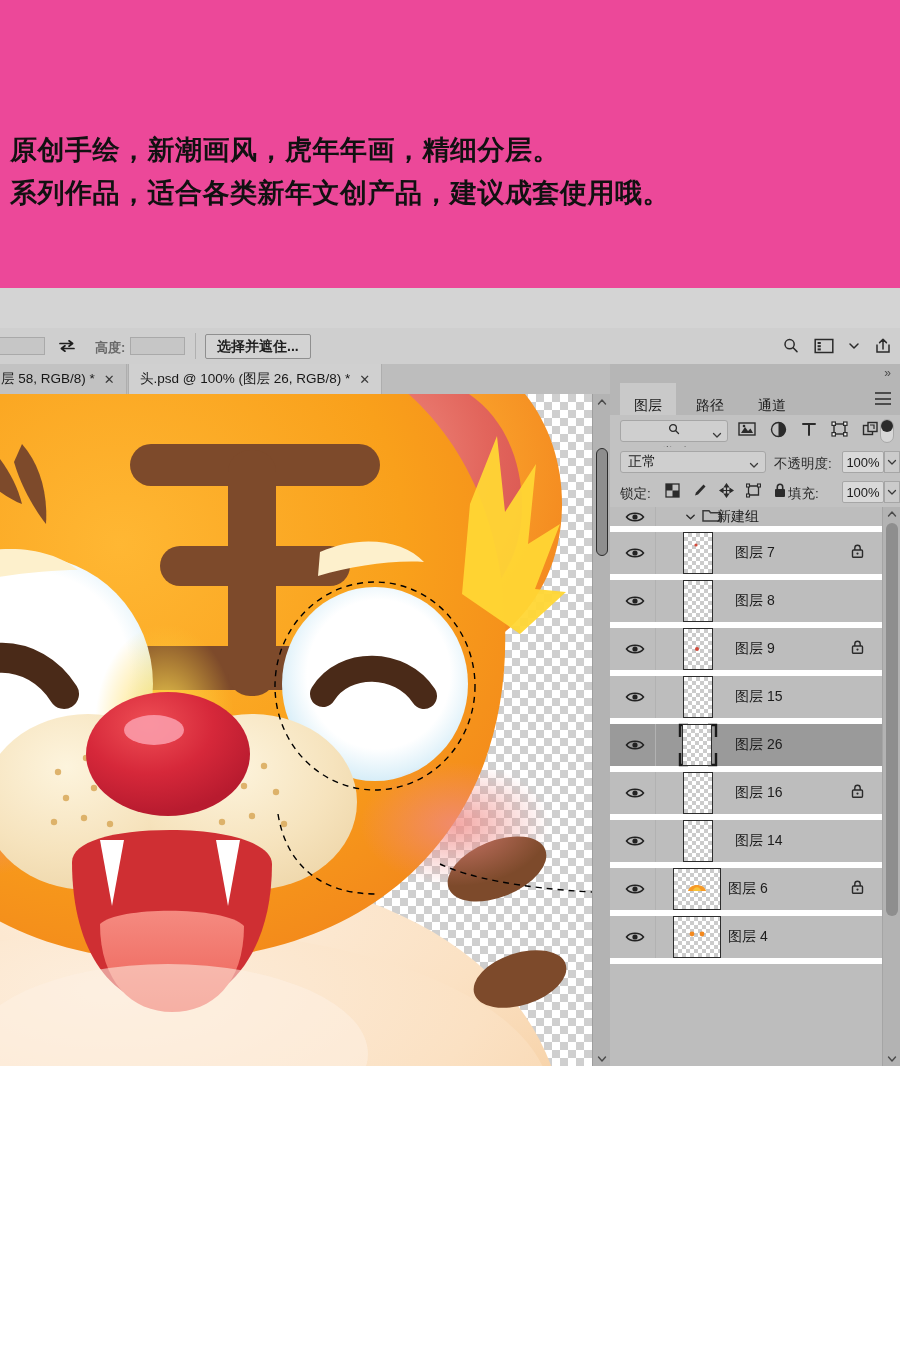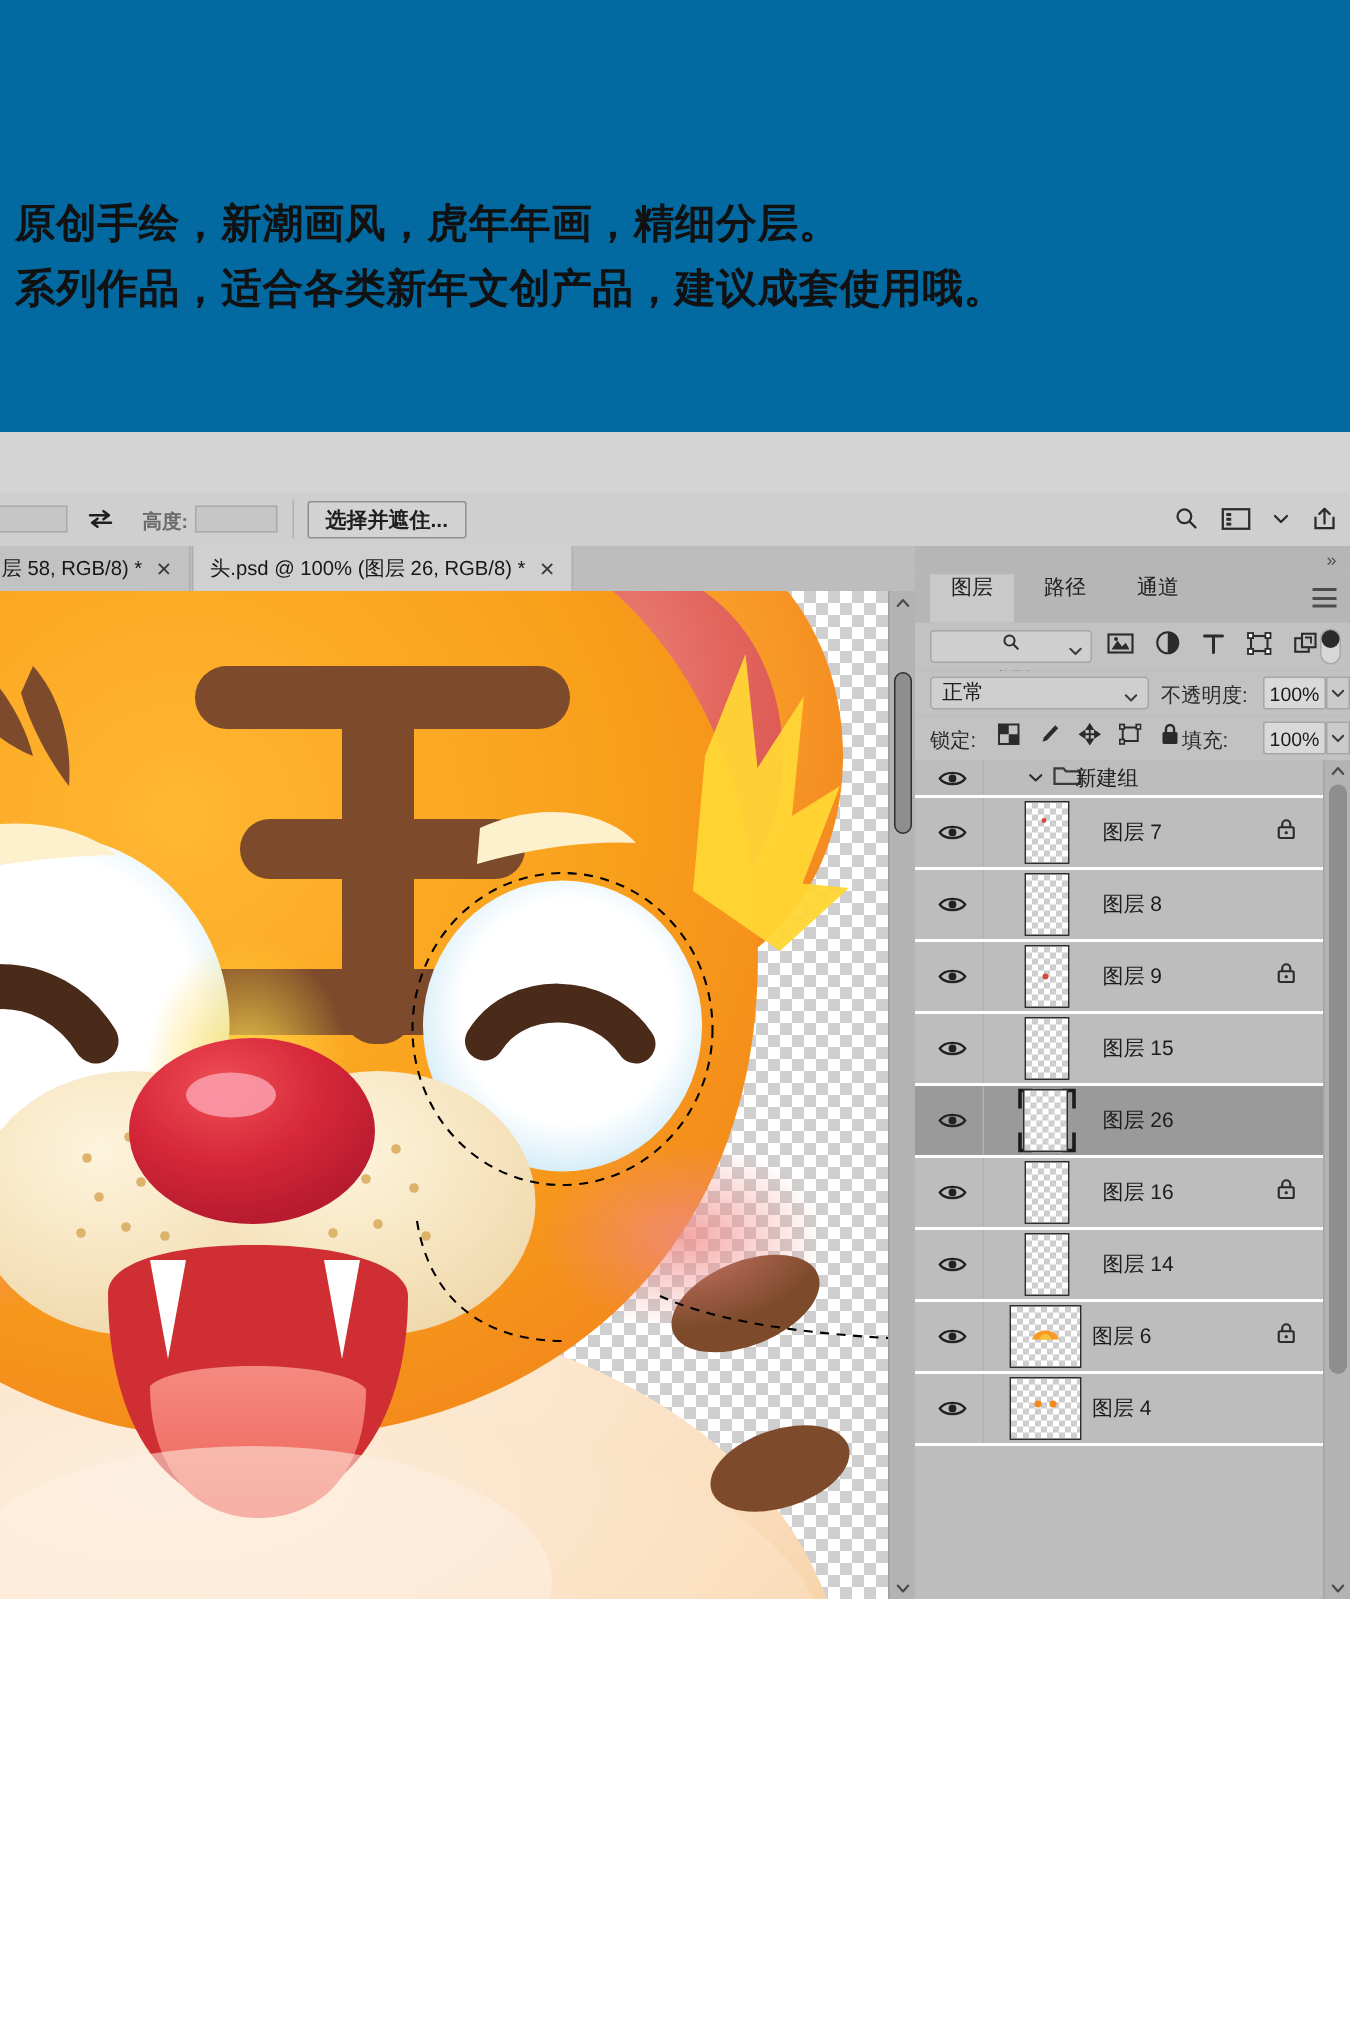--- a/index.html
+++ b/index.html
@@ -1,21 +1,21 @@
 <!DOCTYPE html>
 <html><head>
 <meta charset="utf-8">
 <style>
   html,body{margin:0;padding:0;}
   body{
     width:900px;height:1350px;background:#ffffff;overflow:hidden;
     font-family:"Liberation Sans","DejaVu Sans",sans-serif;
     -webkit-font-smoothing:antialiased;
   }
-  .page{position:relative;width:900px;height:1050px;background:#0369a1;}
+  .page{position:relative;width:900px;height:1050px;background:#ec4899;}
 
   
   .promo{position:absolute;left:10px;top:128px;width:880px;}
   .promo div{
     font-family:"DejaVu Sans","Liberation Sans",sans-serif;
     font-size:27px;font-weight:700;color:#111;letter-spacing:.5px;
     line-height:43px;white-space:nowrap;
   }
 
   
@@ -64,21 +64,21 @@
   .cscroll{position:absolute;left:592px;top:0;width:18px;height:672px;background:#b3b3b3;border-left:1px solid #9e9e9e;}
   .cscroll .arrowT{position:absolute;left:0;top:0;width:18px;height:15px;display:flex;align-items:center;justify-content:center;}
   .cscroll .arrowB{position:absolute;left:0;bottom:0;width:18px;height:15px;display:flex;align-items:center;justify-content:center;}
   .cscroll .thumb{position:absolute;left:3px;top:108px;width:12px;height:108px;background:#8e8e8e;border-radius:6px;}
 
   
   .dock{position:absolute;left:610px;top:76px;width:290px;height:702px;background:#c2c2c2;}
   .dockbar{position:absolute;left:0;top:0;width:290px;height:19px;background:#b6b6b6;}
   .dockbar .chev{position:absolute;right:10px;top:2px;font-size:12px;color:#4a4a4a;letter-spacing:-1px;}
   .paneltabs{position:absolute;left:0;top:19px;width:290px;height:32px;background:#b6b6b6;border-bottom:1px solid #a8a8a8;}
-  .ptab{position:absolute;top:0;height:32px;padding:0 14px;display:flex;align-items:flex-start;font-size:14px;color:#202020;box-sizing:border-box;}
+  .ptab{position:absolute;top:0;height:32px;padding:0 14px;display:flex;align-items:flex-end;font-size:14px;color:#202020;box-sizing:border-box;}
   .ptab.on{background:#c9c9c9;}
   .pmenu{position:absolute;right:9px;top:9px;width:16px;height:13px;display:flex;flex-direction:column;justify-content:space-between;}
   .pmenu i{display:block;height:2px;background:#4c4c4c;}
 
   .filterrow{position:absolute;left:0;top:51px;width:290px;height:32px;background:#c2c2c2;border-bottom:1px solid #b0b0b0;}
   .typesel{position:absolute;left:10px;top:5px;width:108px;height:22px;background:#cfcfcf;border:1px solid #a6a6a6;border-radius:3px;box-sizing:border-box;
            display:flex;align-items:center;gap:5px;padding:0 6px;flex-direction:column;}
   .typesel .lbl{font-size:13px;color:#1e1e1e;}
   .typesel .cv{position:absolute;right:5px;top:4px;}
   .ficons{position:absolute;left:128px;top:0;height:32px;display:flex;align-items:center;gap:14px;}
@@ -99,21 +99,21 @@
   .lock-label{position:absolute;left:10px;top:8px;font-size:13.5px;color:#2a2a2a;}
   .lockicons{position:absolute;left:55px;top:0;height:30px;display:flex;align-items:center;gap:12px;}
   .fill-label{position:absolute;left:178px;top:8px;font-size:13.5px;color:#2a2a2a;}
   .fill-val{position:absolute;left:232px;top:4px;width:42px;height:22px;background:#d9d9d9;border:1px solid #a6a6a6;border-radius:2px;box-sizing:border-box;
             display:flex;align-items:center;justify-content:center;font-size:13px;color:#1a1a1a;}
   .fill-cv{position:absolute;left:274px;top:4px;width:16px;height:22px;background:#cbcbcb;border:1px solid #a6a6a6;
            display:flex;align-items:center;justify-content:center;box-sizing:border-box;}
 
   
   .layerlist{position:absolute;left:0;top:143px;width:272px;height:559px;background:#bdbdbd;overflow:hidden;}
-  .lrow{position:relative;height:48px;border-bottom:2px solid #ffffff;background:#bdbdbd;box-sizing:border-box;}
+  .lrow{position:relative;height:48px;border-bottom:6px solid #ffffff;background:#bdbdbd;box-sizing:border-box;}
   .lrow.group{height:25px;}
   .lrow.sel{background:#9a9a9a;}
   .eye{position:absolute;left:12px;top:50%;transform:translateY(-50%);width:26px;height:20px;display:flex;align-items:center;justify-content:center;}
   .eyecell{position:absolute;left:0;top:0;width:46px;height:100%;border-right:1px solid #b2b2b2;box-sizing:border-box;}
   .thumb{position:absolute;left:73px;top:50%;transform:translateY(-50%);width:30px;height:42px;border:1px solid #2d2d2d;box-sizing:border-box;
     background-image:
       linear-gradient(45deg,#cbcbcb 25%,transparent 25%,transparent 75%,#cbcbcb 75%),
       linear-gradient(45deg,#cbcbcb 25%,transparent 25%,transparent 75%,#cbcbcb 75%);
     background-size:8px 8px;background-position:0 0,4px 4px;background-color:#fff;overflow:hidden;}
   .thumb.wide{left:63px;width:48px;}

